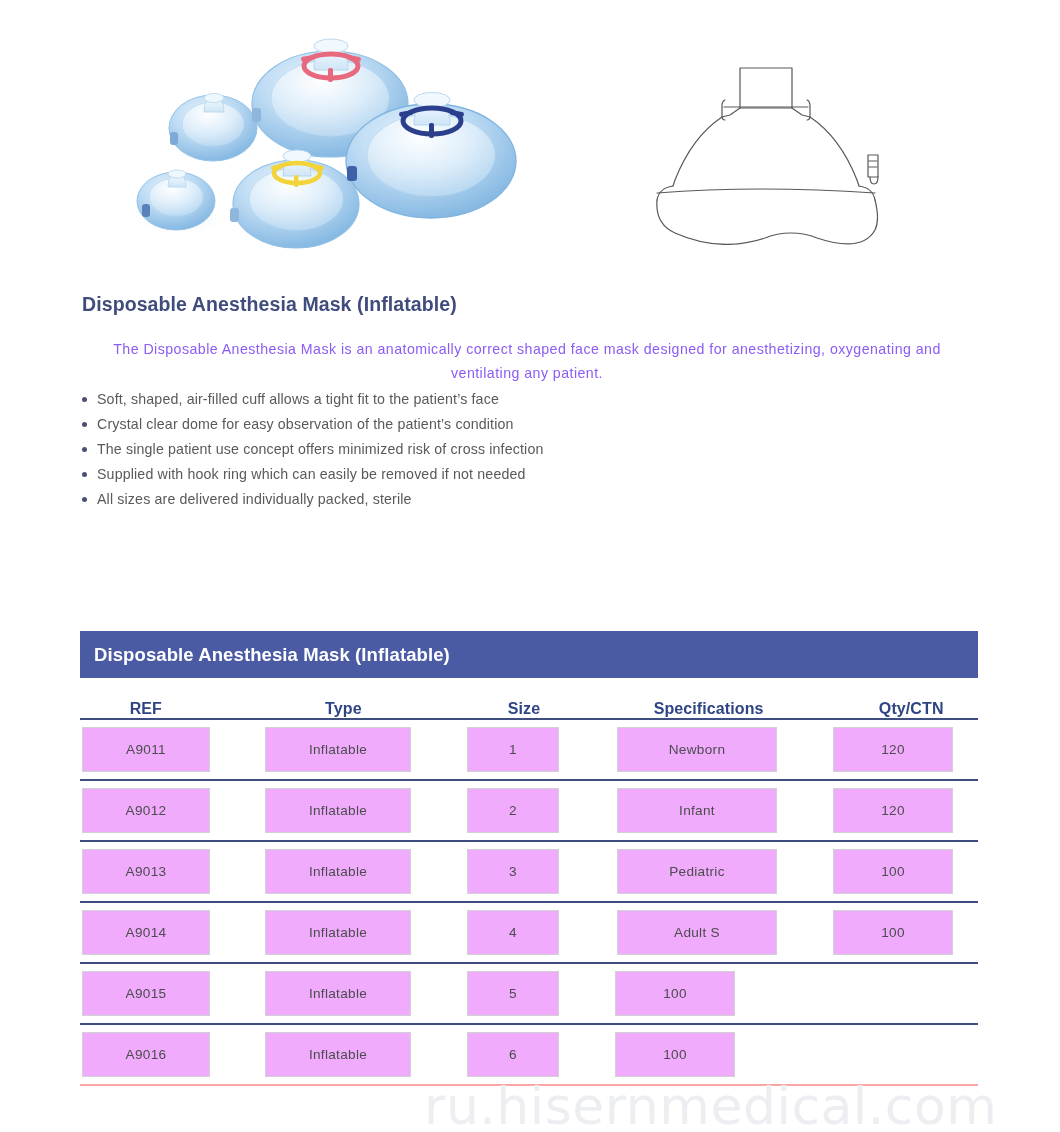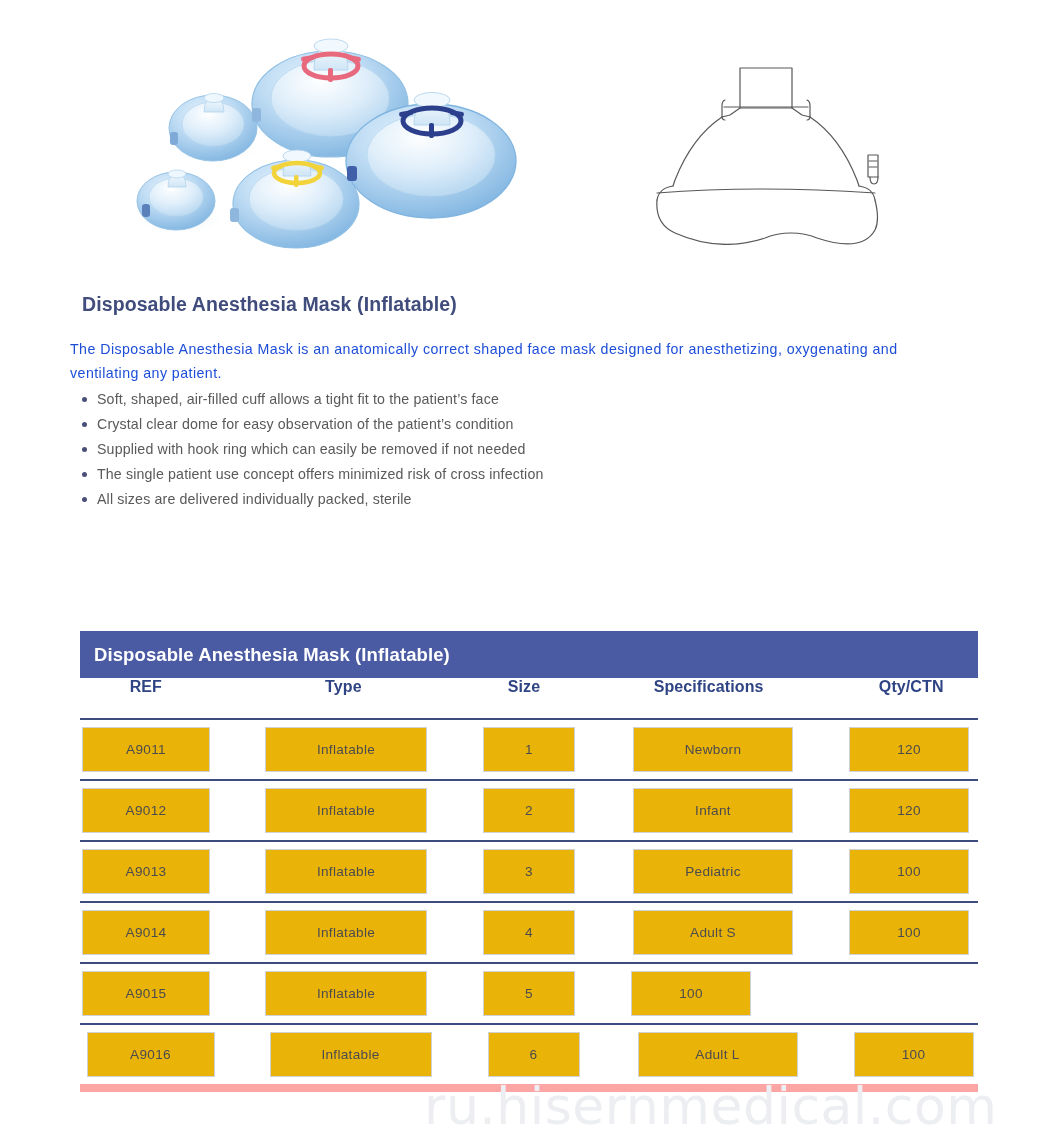--- a/index.html
+++ b/index.html
@@ -46,27 +46,28 @@
     top: 293px;
     font-size: 19.5px;
     font-weight: bold;
     color: #3f4c7c;
     letter-spacing: 0.1px;
     white-space: nowrap;
   }
 
   .intro {
     position: absolute;
-    left: 70px;
+    left: 82px;
     top: 338px;
     width: 890px;
     font-size: 14.2px;
-    color: #1d4ed8;
+    color: #8b5cf6;
     line-height: 23.5px;
     letter-spacing: 0.45px;
+    text-align: center;
   }
 
   .features {
     position: absolute;
     left: 82px;
     top: 387px;
     width: 700px;
     list-style: none;
     margin: 0;
     padding: 0;
@@ -109,58 +110,57 @@
   .table-banner-text {
     color: #ffffff;
     font-size: 18.5px;
     font-weight: bold;
     letter-spacing: 0.1px;
   }
 
   .col-head-row {
     display: flex;
     height: 40px;
-    align-items: flex-start;
+    align-items: flex-end;
     border-bottom: 2px solid #3d4d80;
   }
   .col-head {
     font-size: 16px;
     font-weight: bold;
     color: #2f4484;
     text-align: center;
     letter-spacing: 0.1px;
   }
 
   .data-row {
     display: flex;
     align-items: center;
     height: 59px;
     border-bottom: 2px solid #3d4d80;
   }
   .data-row:last-child {
-    border-bottom: 8px solid #fca5a5;
-    justify-content: center;
+    border-bottom: 2px solid #fca5a5;
   }
 
   .cell-box {
     border: 1px solid #d0d2d6;
-    background: #eab308;
+    background: #f0abfc;
     height: 45px;
     display: flex;
     align-items: center;
     justify-content: center;
     box-sizing: border-box;
     font-size: 13.6px;
     color: #4c4c4e;
     letter-spacing: 0.3px;
   }
 
   
   .c-ref   { width: 128px; margin-left: 2px; }
-  .c-type  { width: 162px; margin-left: 55px; }
+  .c-type  { width: 146px; margin-left: 55px; }
   .c-size  { width: 92px;  margin-left: 56px; }
   .c-spec  { width: 160px; margin-left: 58px; }
   .c-qty   { width: 120px; margin-left: 56px; }
 
   .h-ref   { width: 128px; margin-left: 2px; }
   .h-type  { width: 158px; margin-left: 55px; }
   .h-size  { width: 92px;  margin-left: 56px; }
   .h-spec  { width: 160px; margin-left: 59px; }
   .h-qty   { width: 134px; margin-left: 56px; }
 
@@ -313,25 +313,25 @@
   <li>
     <span class="bullet-dot"></span>
     <span>Soft, shaped, air-filled cuff allows a tight fit to the patient’s face</span>
   </li>
   <li>
     <span class="bullet-dot"></span>
     <span>Crystal clear dome for easy observation of the patient’s condition</span>
   </li>
   <li>
     <span class="bullet-dot"></span>
+    <span>The single patient use concept offers minimized risk of cross infection</span>
+  </li>
+  <li>
+    <span class="bullet-dot"></span>
     <span>Supplied with hook ring which can easily be removed if not needed</span>
-  </li>
-  <li>
-    <span class="bullet-dot"></span>
-    <span>The single patient use concept offers minimized risk of cross infection</span>
   </li>
   <li>
     <span class="bullet-dot"></span>
     <span>All sizes are delivered individually packed, sterile</span>
   </li>
 </ul>
 
 <div class="spec-table">
 
   <div class="table-banner">
@@ -382,18 +382,17 @@
     <div class="cell-box c-ref">A9015</div>
     <div class="cell-box c-type">Inflatable</div>
     <div class="cell-box c-size">5</div>
     <div class="cell-box c-qty">100</div>
   </div>
 
   <div class="data-row">
     <div class="cell-box c-ref">A9016</div>
     <div class="cell-box c-type">Inflatable</div>
     <div class="cell-box c-size">6</div>
-    <div class="cell-box c-spec">Adult L</div>
     <div class="cell-box c-qty">100</div>
   </div>
 </div>
 
 <div class="watermark">ru.hisernmedical.com</div>
 
 </body></html>

